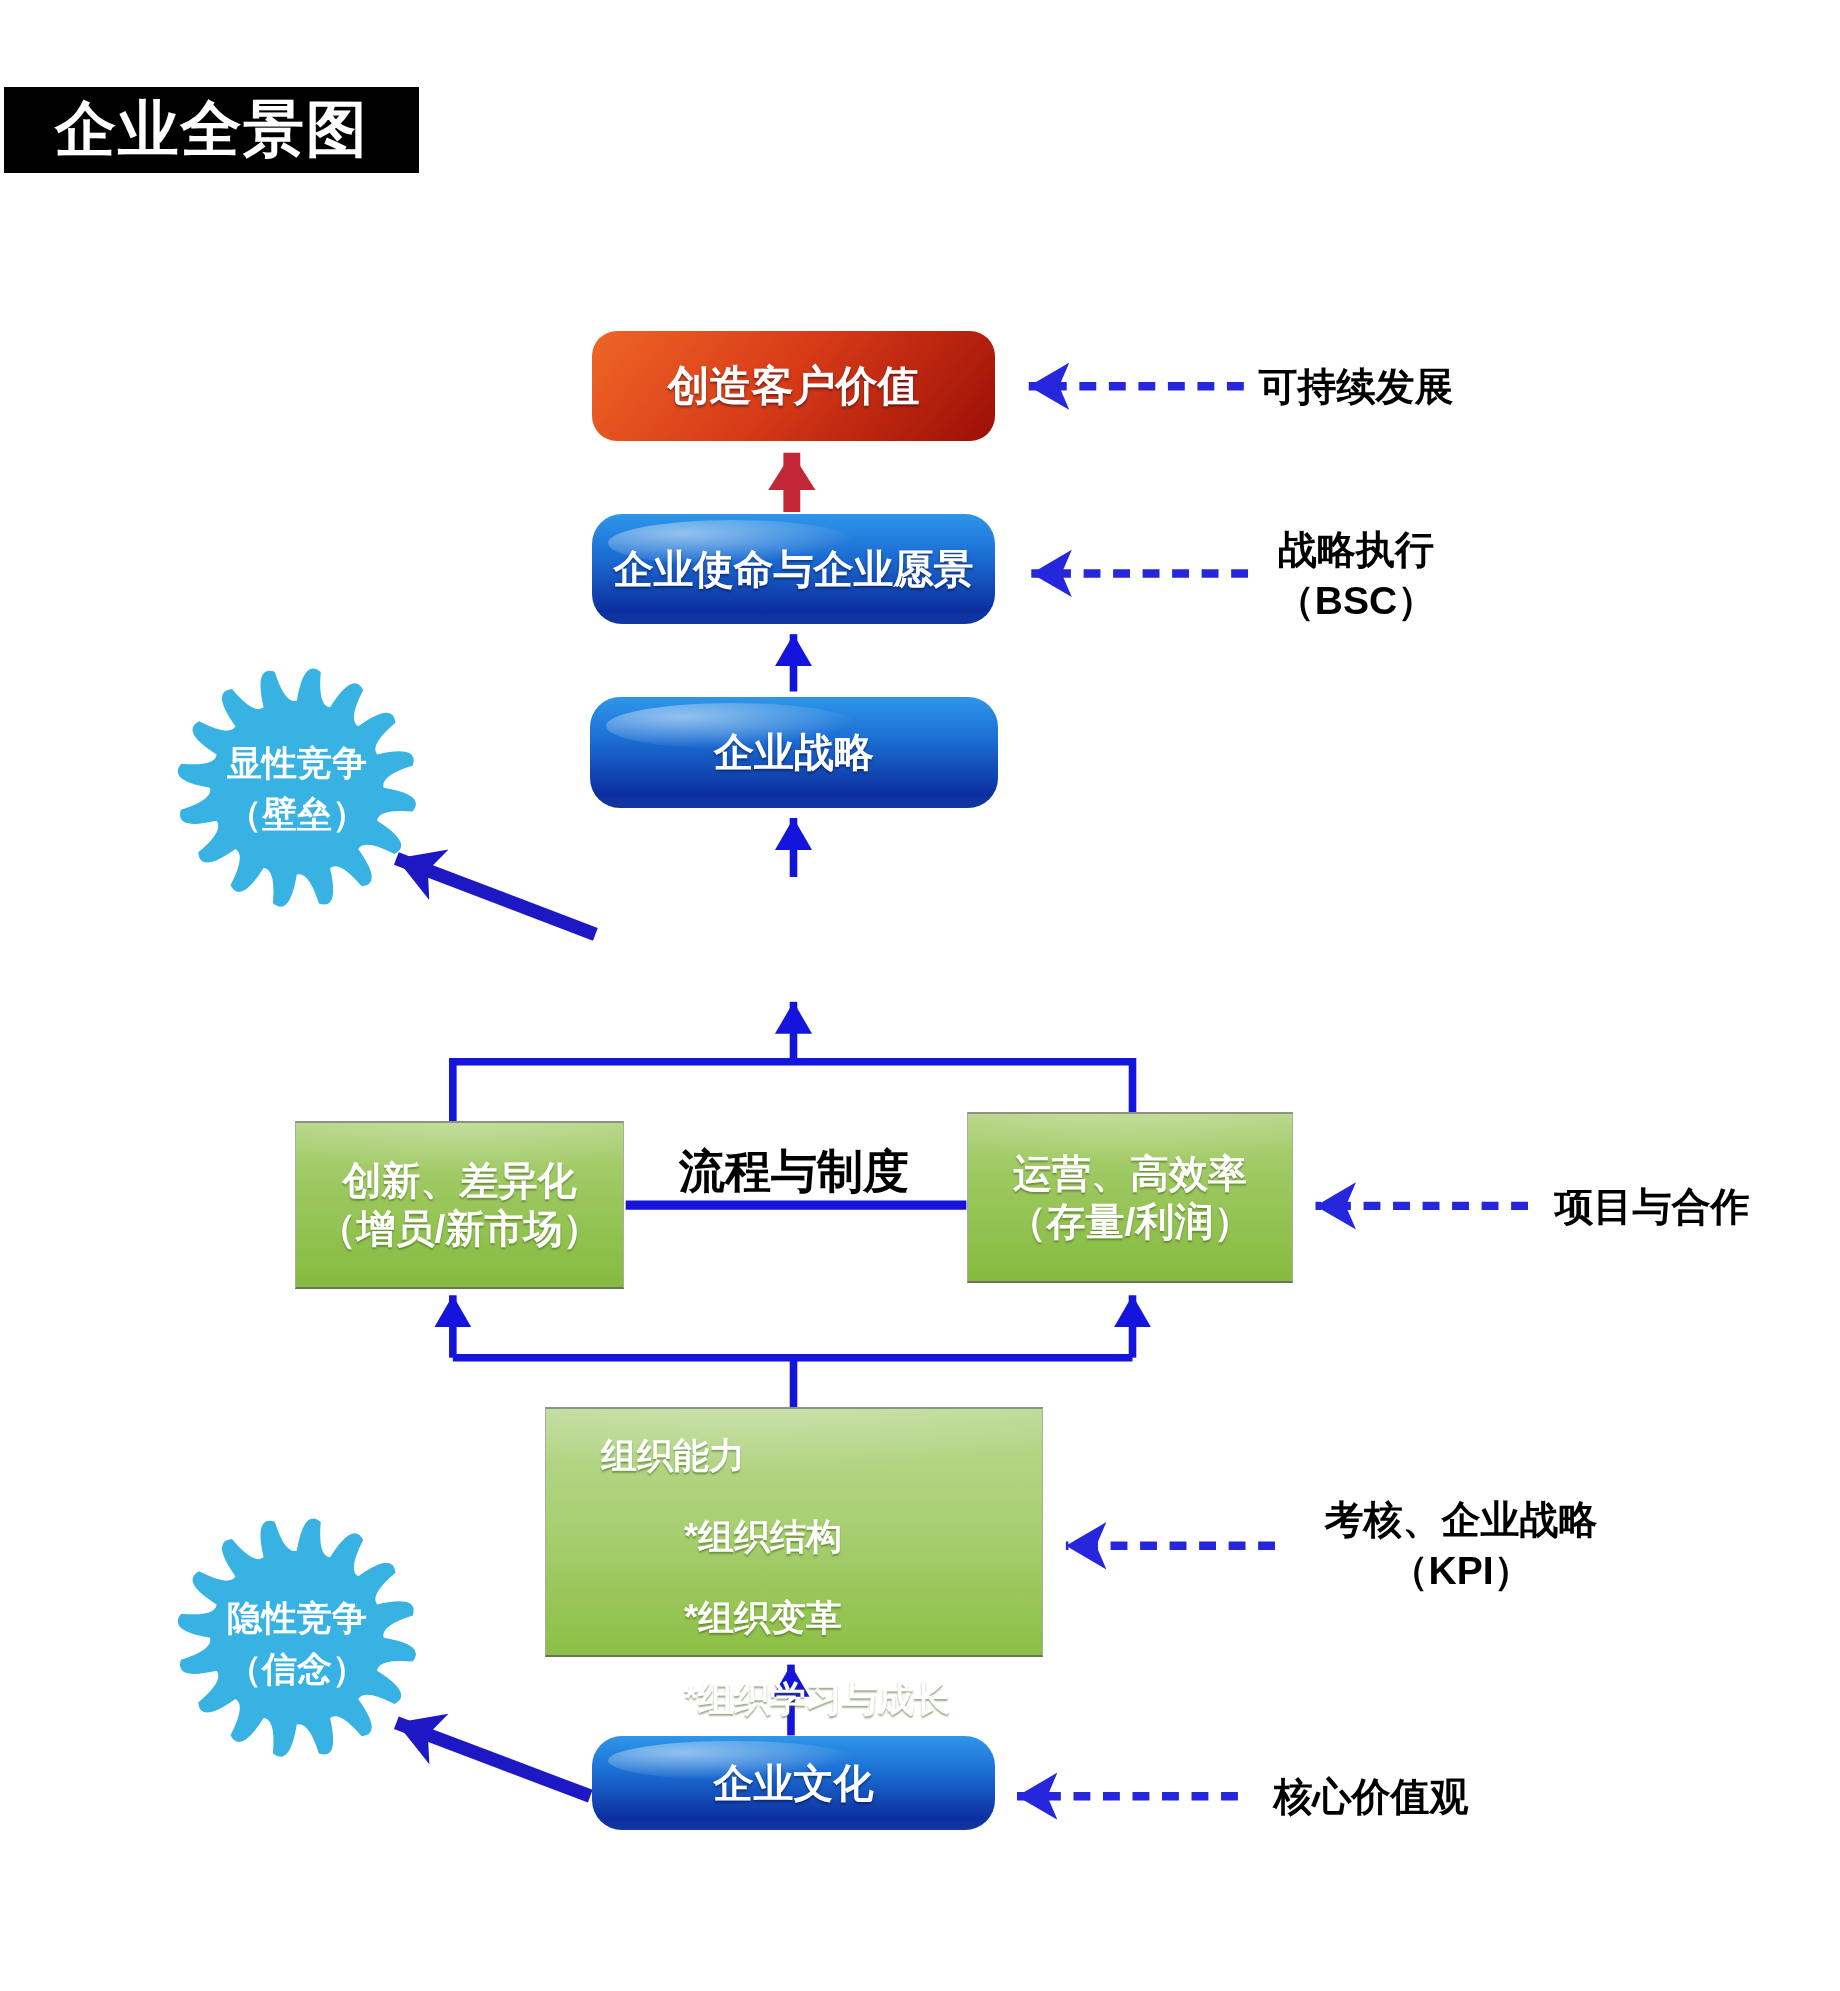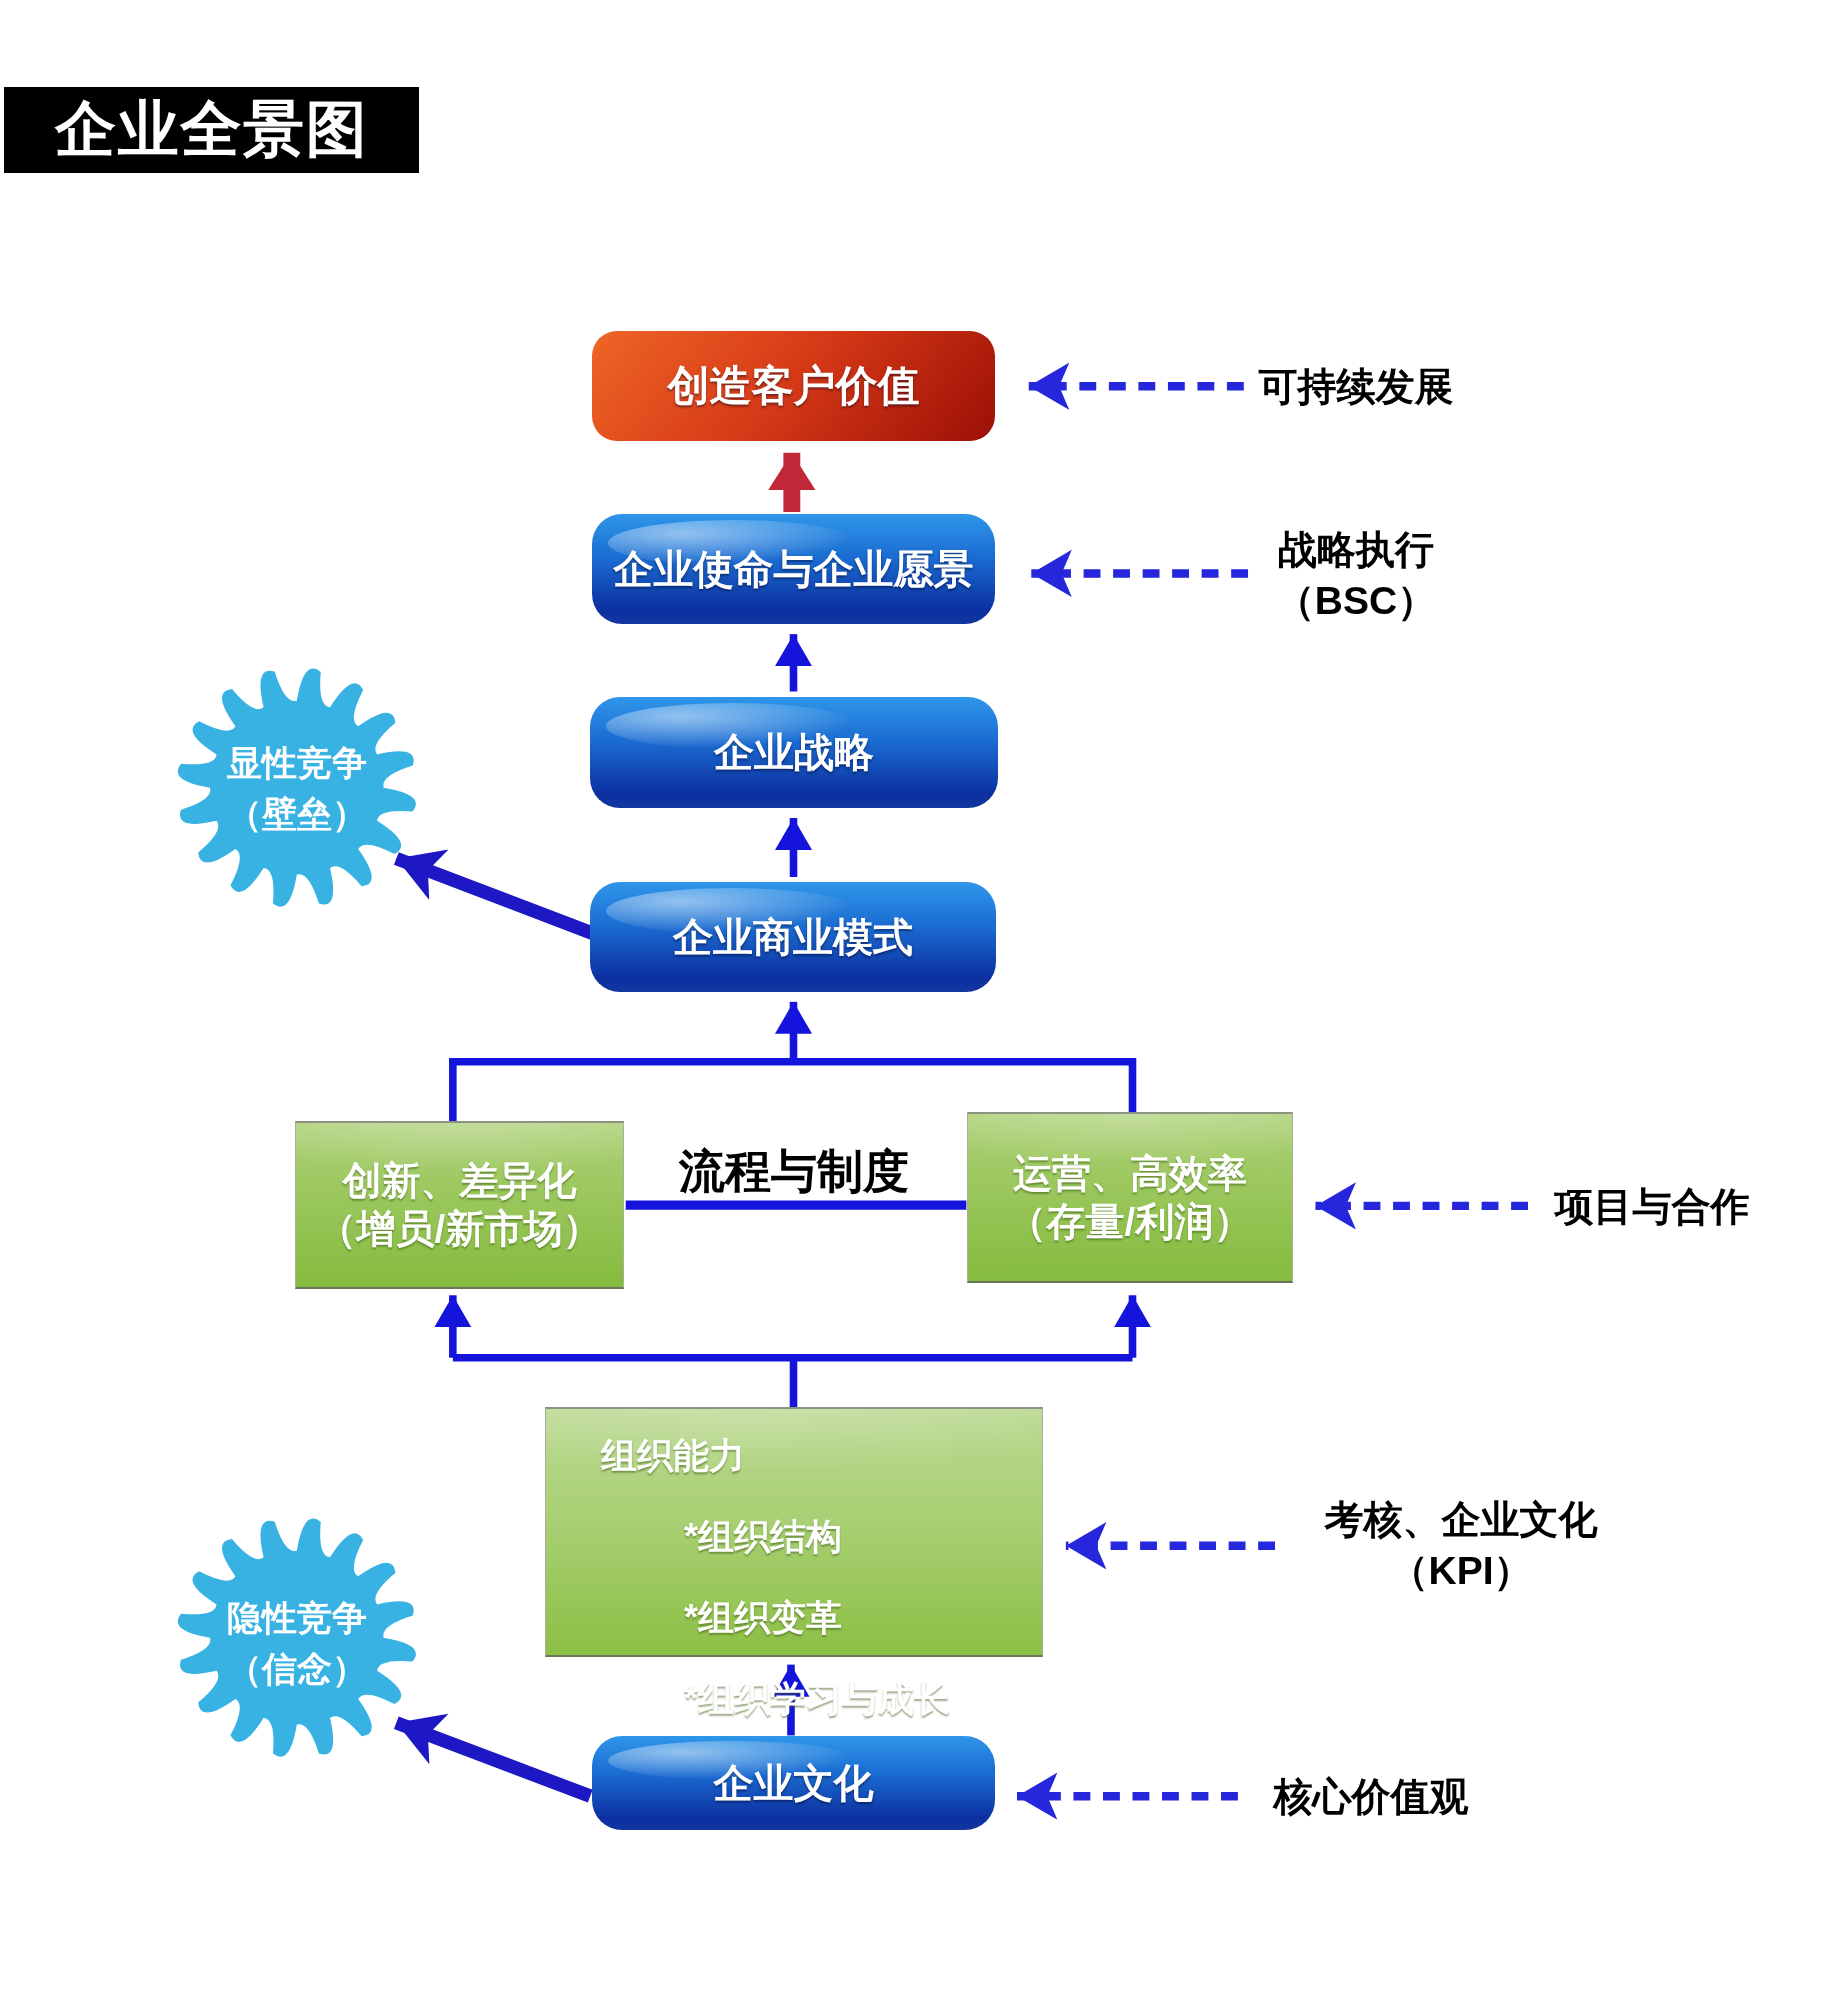--- a/index.html
+++ b/index.html
@@ -136,23 +136,20 @@
   </div>
 
   <div class="node bluebox box-mission">
     <span class="boxtext">企业使命与企业愿景</span>
   </div>
 
   <div class="node bluebox box-strategy">
     <span class="boxtext">企业战略</span>
   </div>
 
-  <div class="node bluebox box-bizmodel">
-    <span class="boxtext">企业商业模式</span>
-  </div>
 
   <div class="node bluebox box-culture">
     <span class="boxtext">企业文化</span>
   </div>
 
   <div class="node greenbox gbox-left">
     <div class="gtext">创新、差异化</div>
     <div class="gtext">（增员/新市场）</div>
   </div>
   <div class="node greenbox gbox-right">
@@ -178,19 +175,19 @@
     <div>（信念）</div>
   </div>
 
   <div class="cfree annot" style="left:1356px;top:386px;">可持续发展</div>
   <div class="cfree annot" style="left:1356px;top:575px;">
     <div>战略执行</div>
     <div>（BSC）</div>
   </div>
   <div class="cfree annot" style="left:1652px;top:1206px;">项目与合作</div>
   <div class="cfree annot" style="left:1461px;top:1545px;">
-    <div>考核、企业文化</div>
+    <div>考核、企业战略</div>
     <div>（KPI）</div>
   </div>
   <div class="cfree annot" style="left:1371px;top:1796px;">核心价值观</div>
 
 </div>
 
 
 </body></html>

